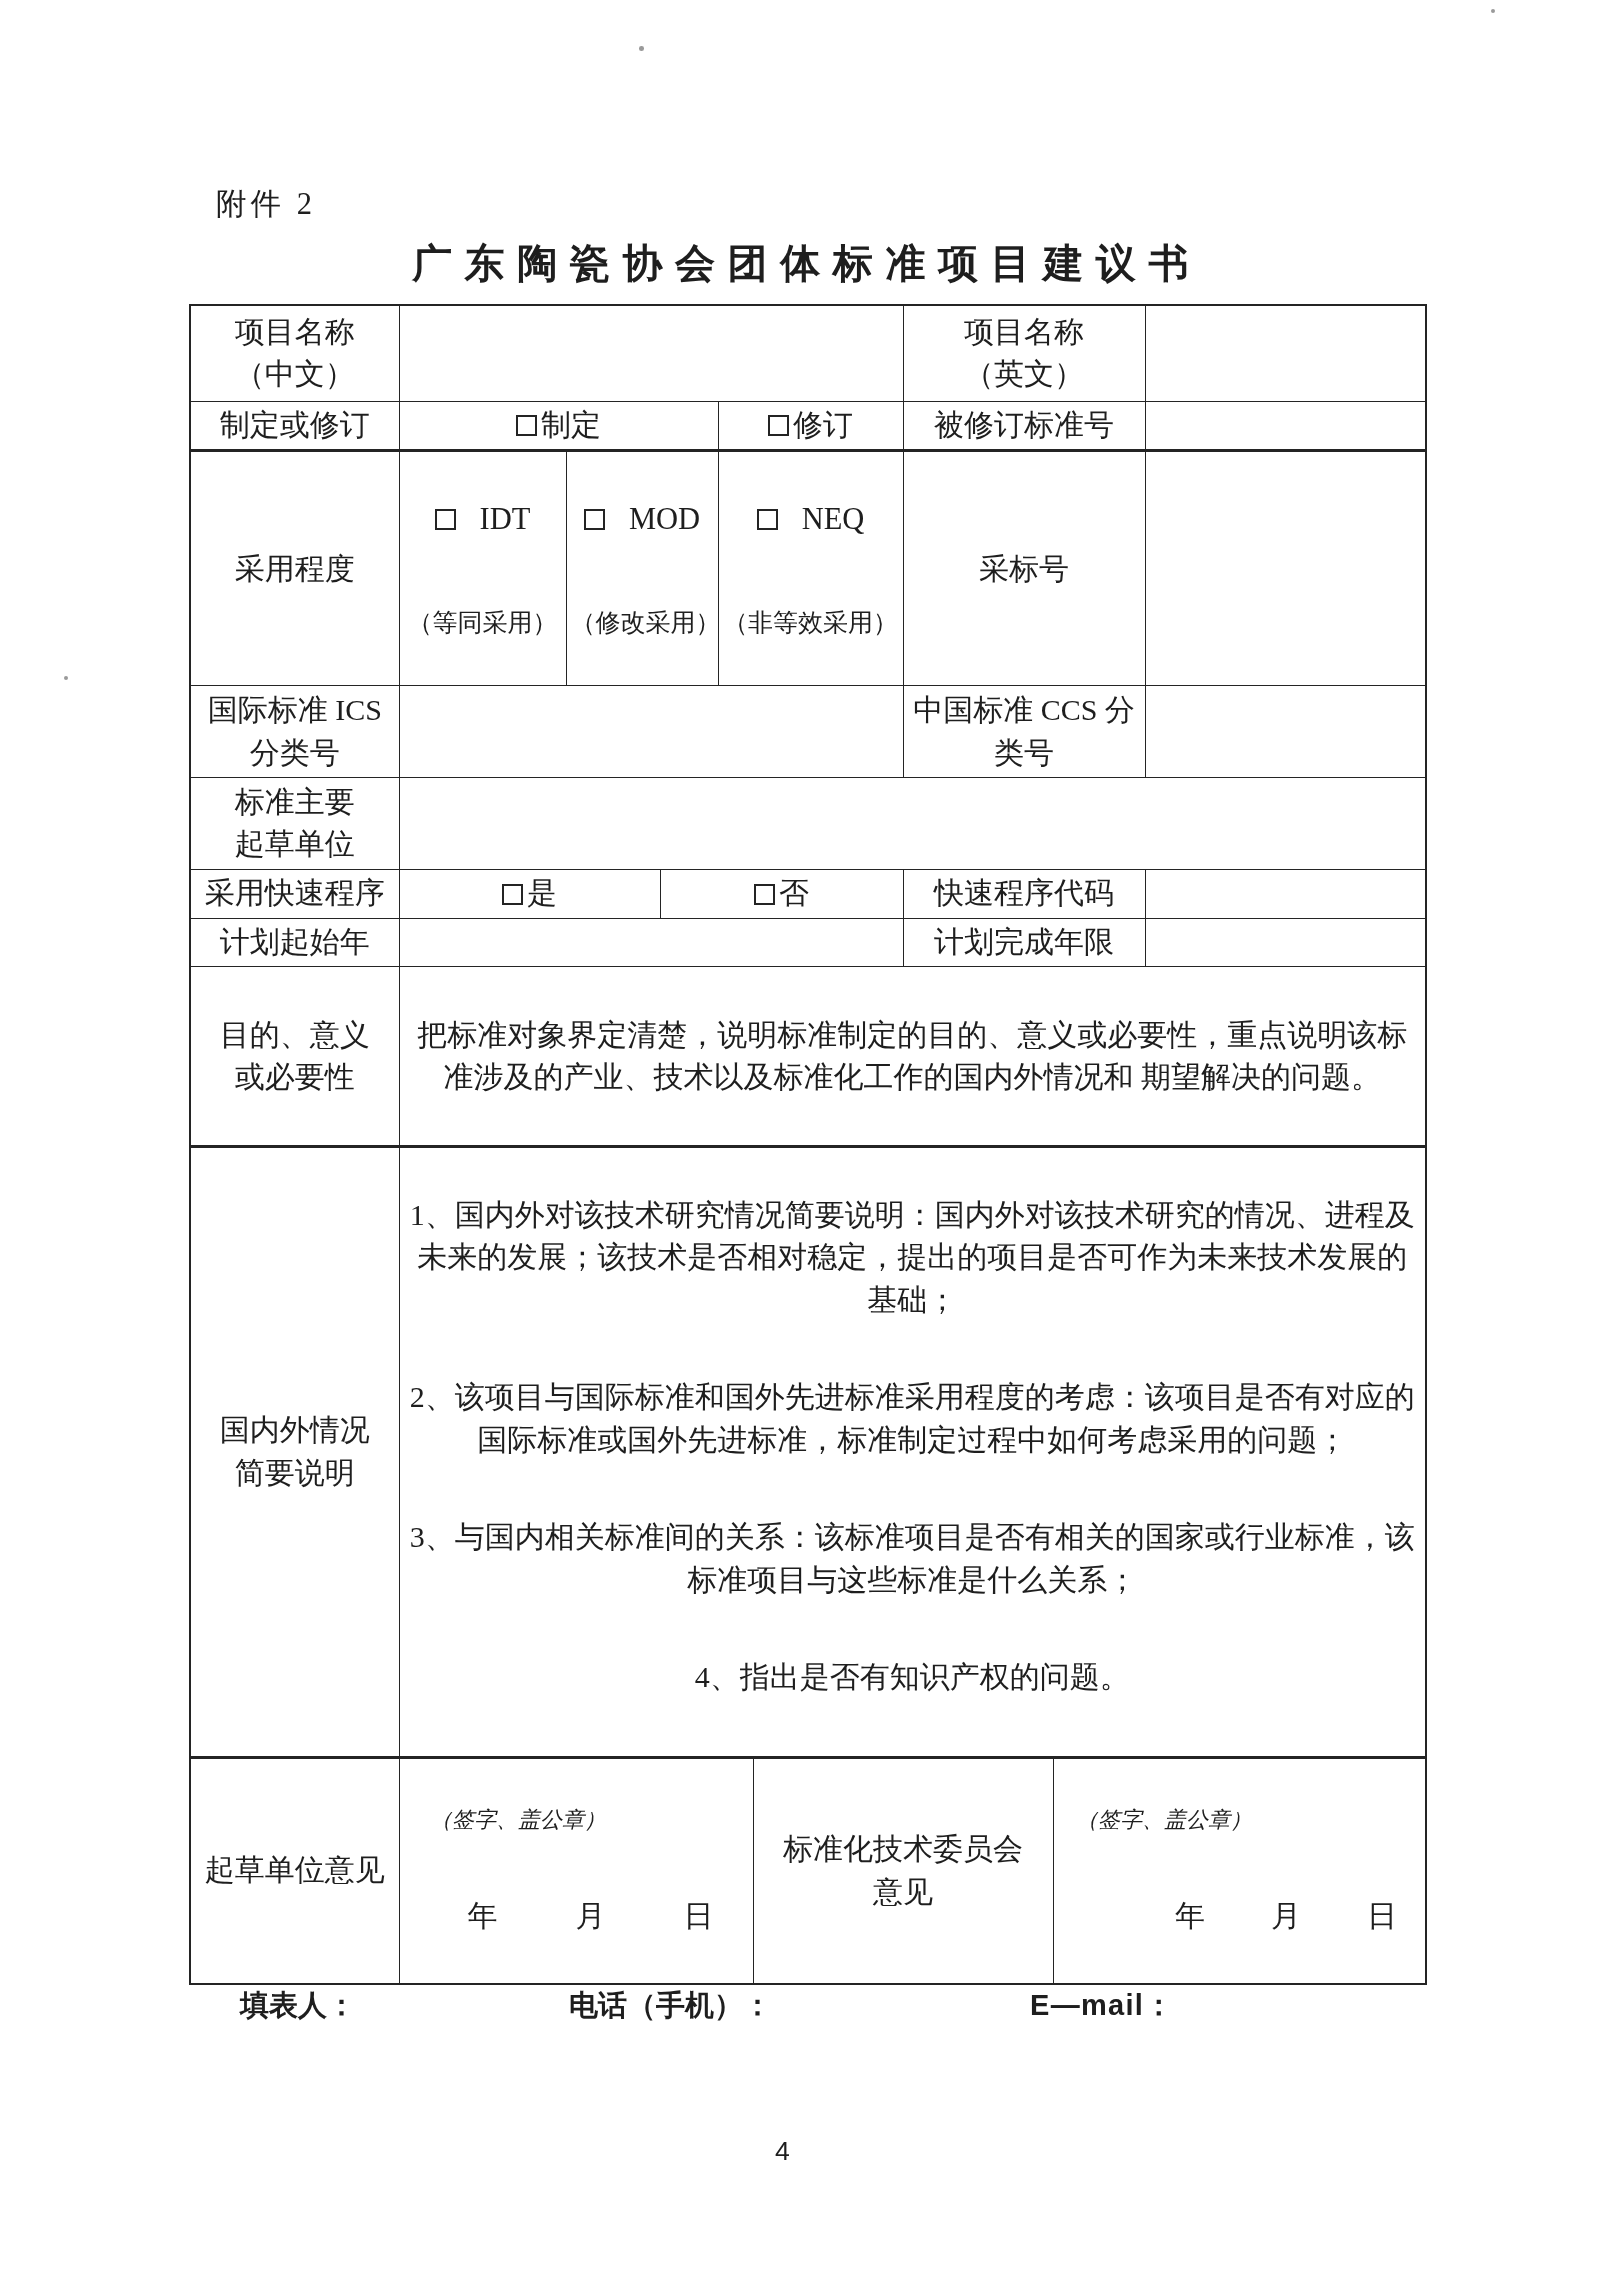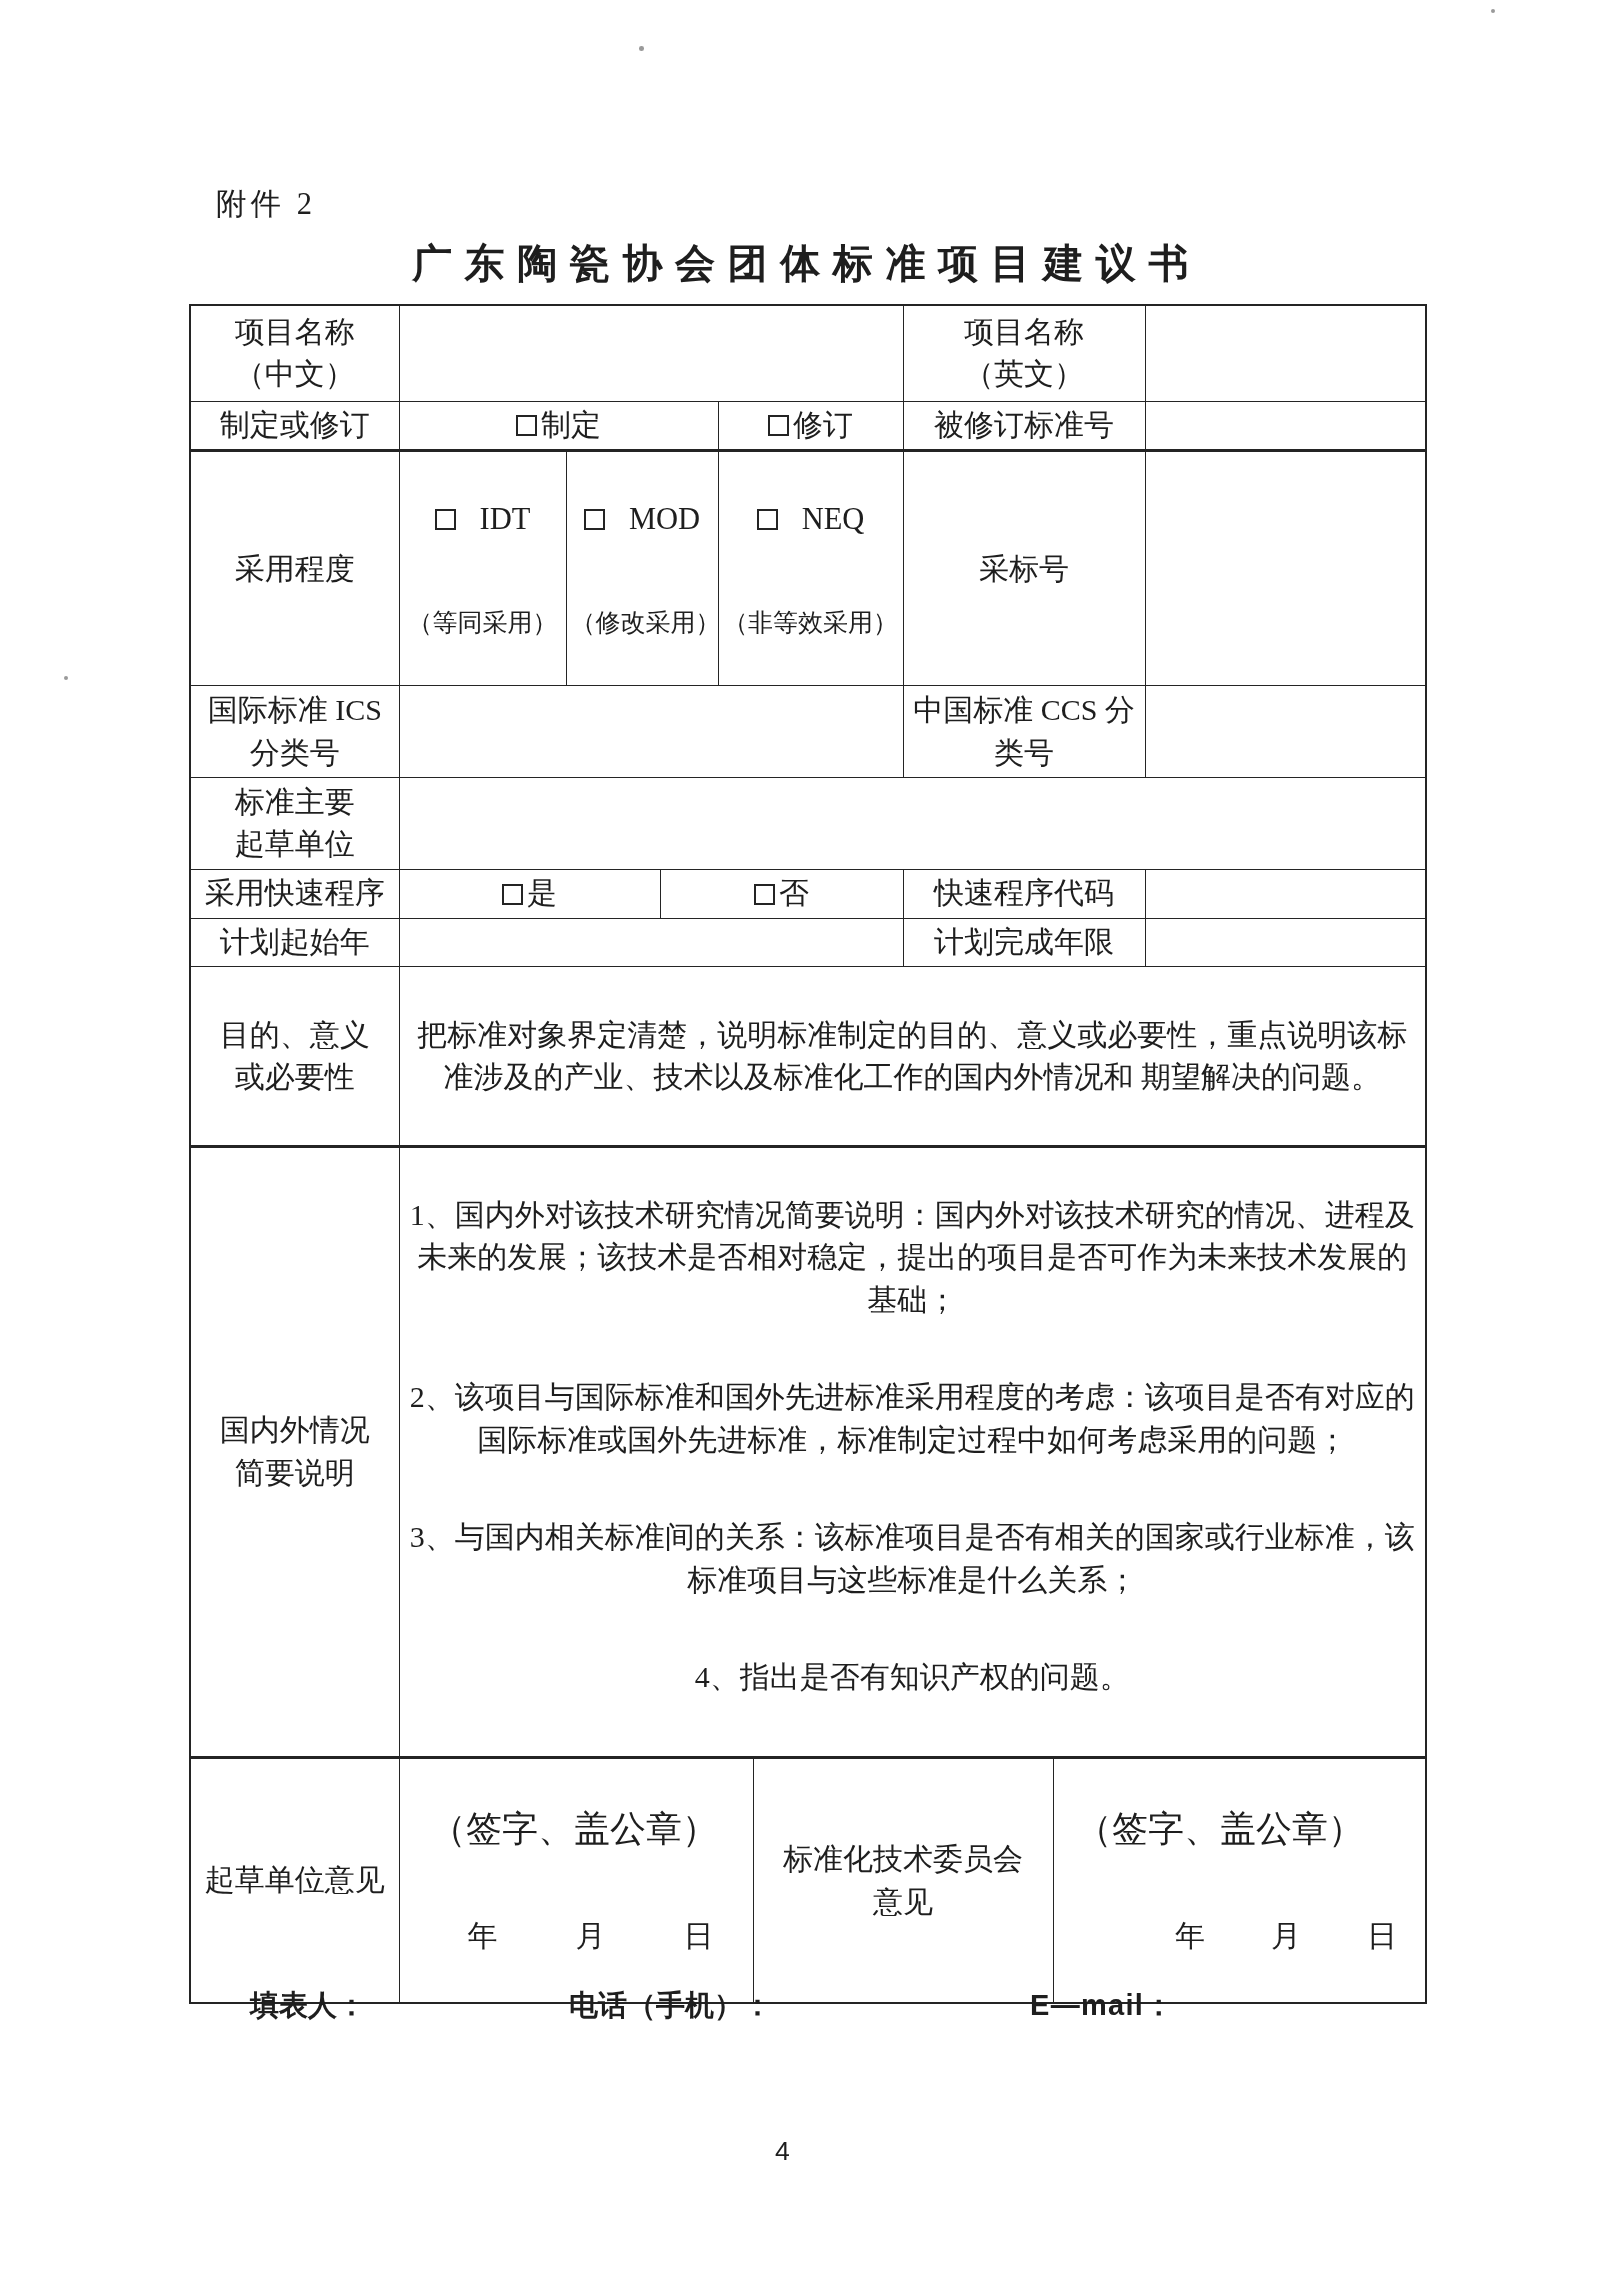--- a/index.html
+++ b/index.html
@@ -57,34 +57,34 @@
     vertical-align:middle; text-align:left;
     padding-left:16px; font-size:29px;
   }
   td.list {
     vertical-align:top; text-align:left;
     padding:16px 14.6px 6.6px 16px;
     font-size:29px; line-height:1.48;
   }
   td.list .item { margin-bottom:12px; }
   td.sig { vertical-align:bottom; padding:0 0 14.6px 0; }
-  .sig-note { text-align:left; padding-left:26.5px; font-size:36px; white-space:nowrap; }
+  .sig-note { text-align:left; padding-left:26.5px; font-size:22px; white-space:nowrap;font-style:italic; }
   .date-row {
     display:flex; justify-content:flex-end;
     gap:78px; padding-right:35px; margin-top:17px;
     font-size:30px;
   }
   td.sig2 .sig-note { padding-left:18.6px; }
   td.sig2 .date-row { gap:66px; padding-right:24px; }
   .footer-item {
     position:absolute; top:1986px;
     font-family:"Liberation Sans", sans-serif;
     font-weight:bold; font-size:29px;
   }
-  .f-filler { left:250px; }
+  .f-filler { left:240px; }
   .f-phone  { left:569px; }
   .f-email  { left:1030px; letter-spacing:1.3px; }
   .pageno {
     position:absolute; left:775px; top:2136px;
     font-family:"Liberation Sans", sans-serif;
     font-size:26.5px;
   }
   .speck { position:absolute; background:#9a9a9a; border-radius:50%; }
 </style>
 </head>

